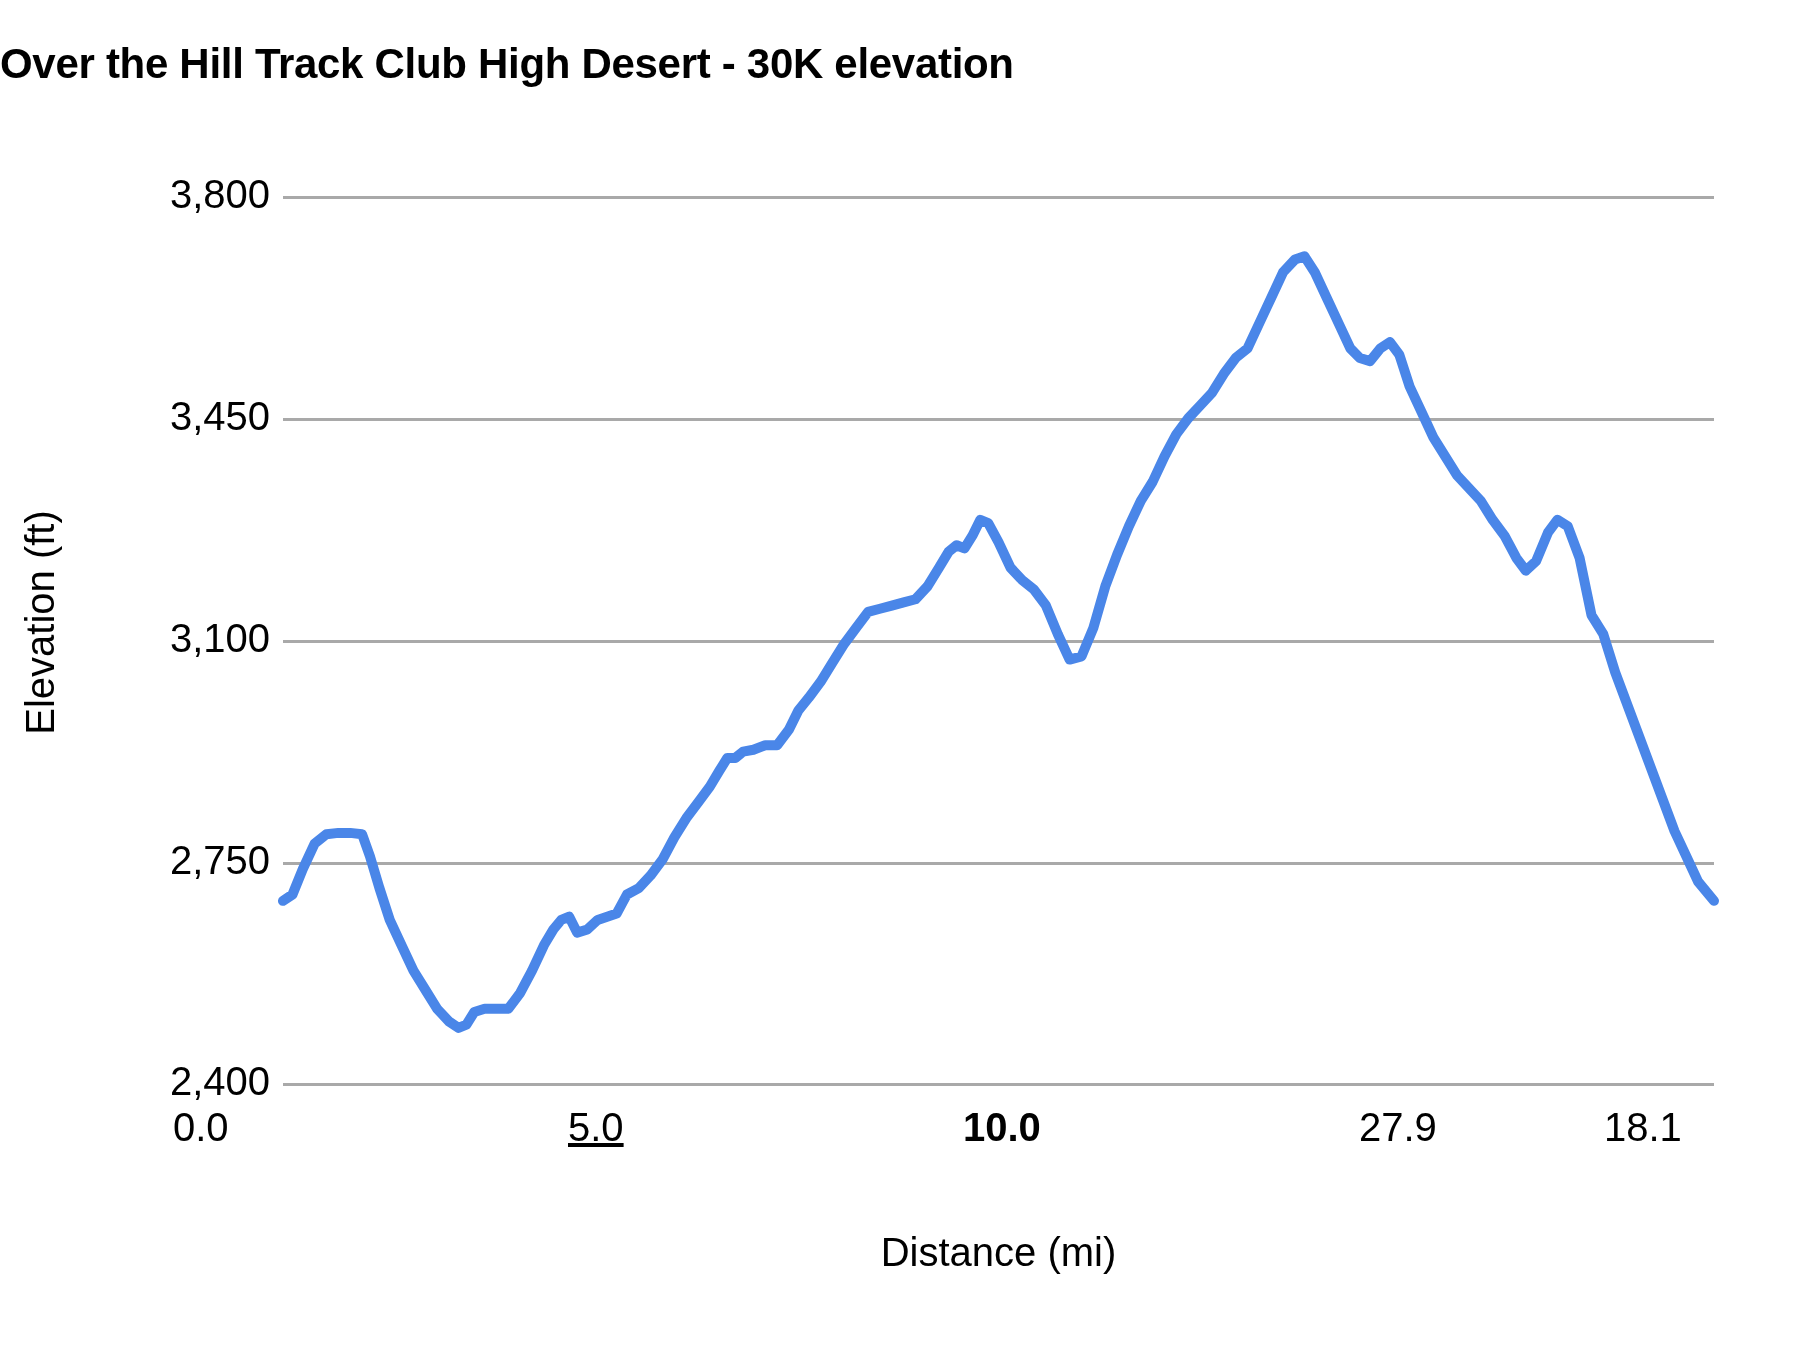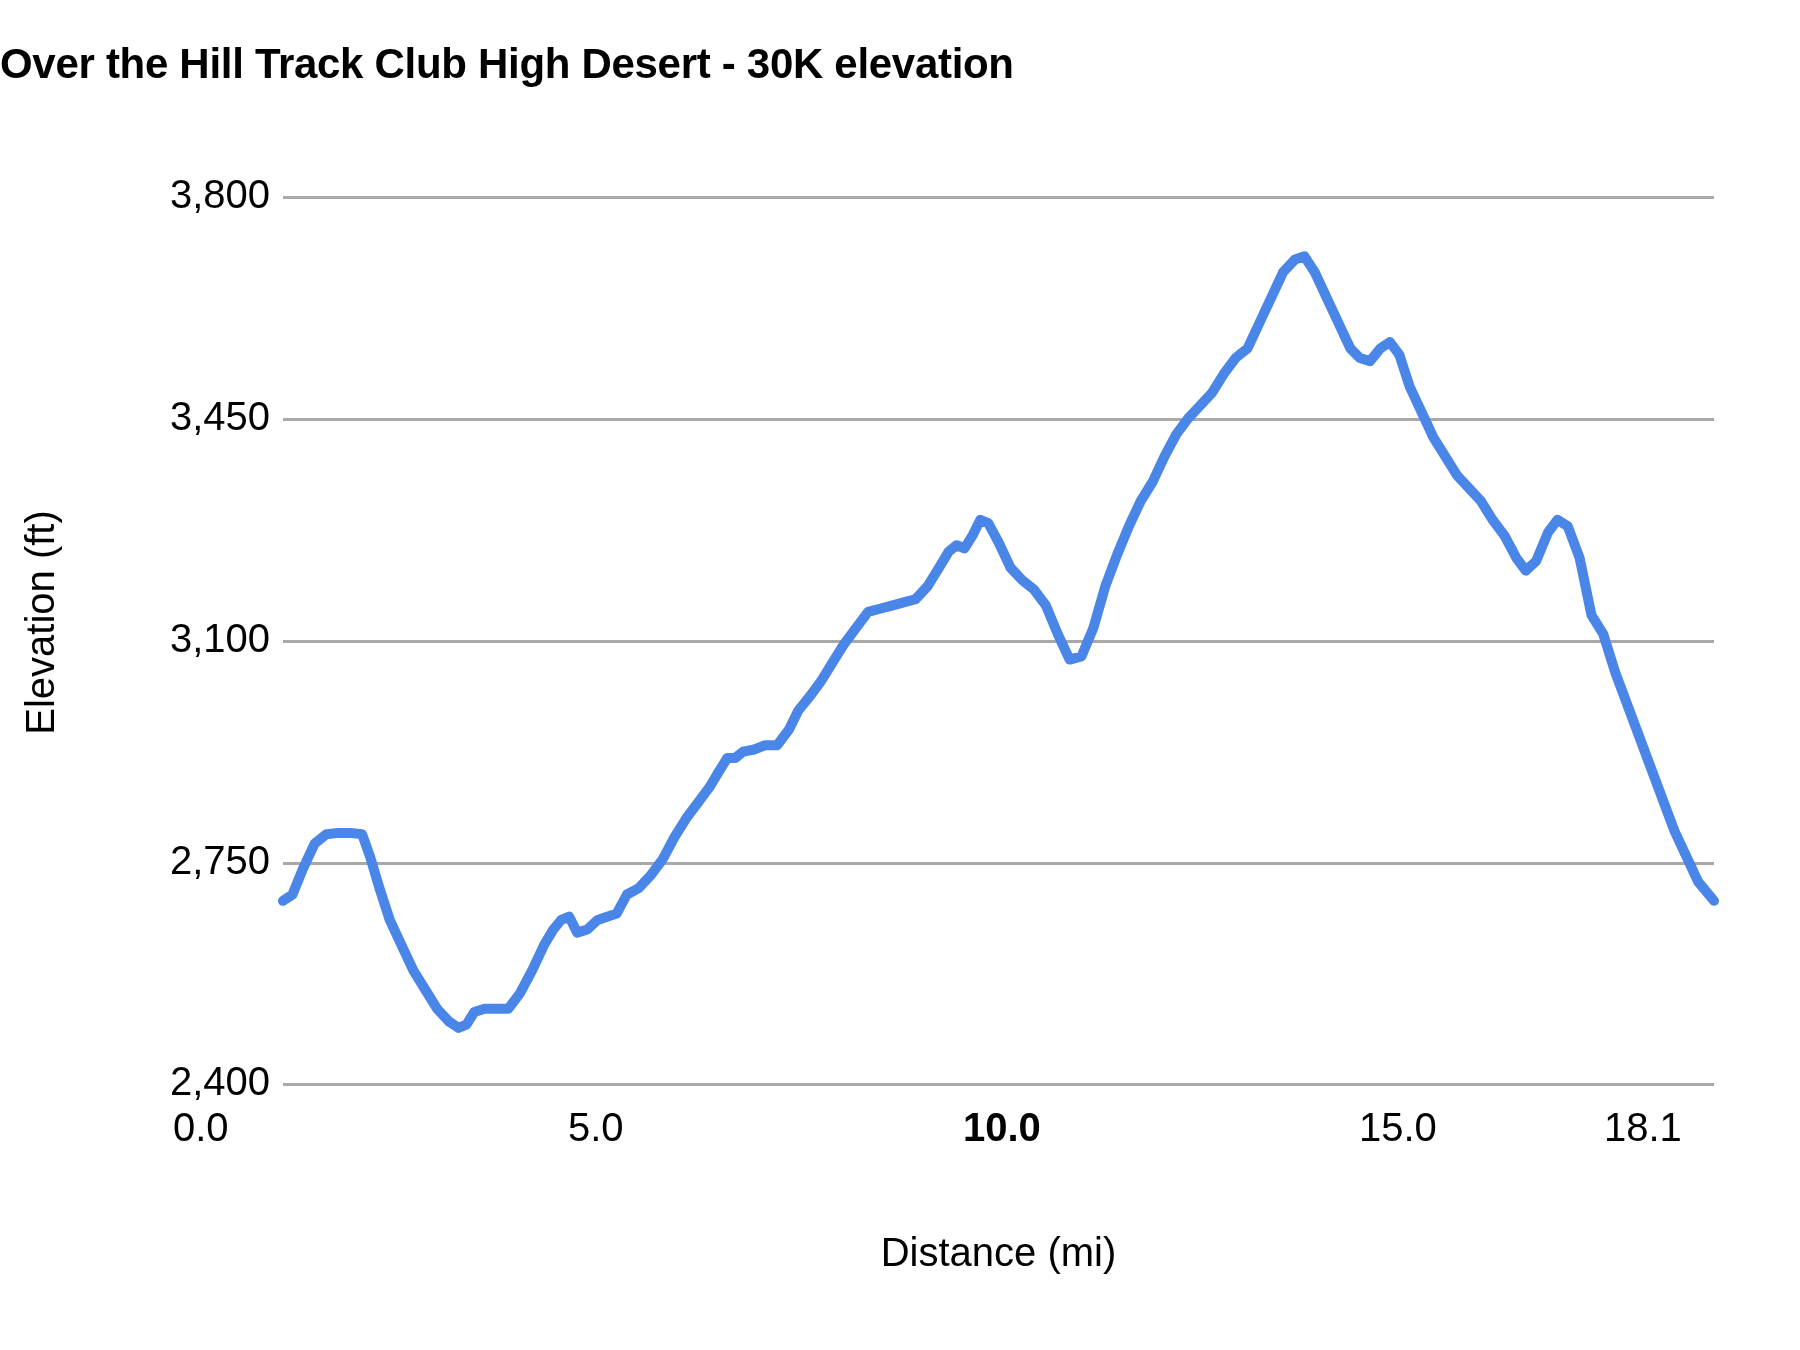--- a/index.html
+++ b/index.html
@@ -139,22 +139,22 @@
   <div id="y-axis-labels">
     <div class="ytick" style="top:172px;">3,800</div>
     <div class="ytick" style="top:394px;">3,450</div>
     <div class="ytick" style="top:616px;">3,100</div>
     <div class="ytick" style="top:838px;">2,750</div>
     <div class="ytick" style="top:1059px;">2,400</div>
   </div>
 
   <div id="x-axis-labels">
     <div class="xtick" style="left:283px;">0.0</div>
-    <div class="xtick" style="left:678px;">5.0</div>
+    <div class="xtick" style="left:678px;text-decoration:underline;">5.0</div>
     <div class="xtick" style="left:1073px;font-weight:bold;">10.0</div>
-    <div class="xtick" style="left:1469px;">15.0</div>
+    <div class="xtick" style="left:1469px;">27.9</div>
     <div class="xtick" style="left:1714px;">18.1</div>
   </div>
 
   <div id="y-axis-title">Elevation (ft)</div>
   <div id="x-axis-title">Distance (mi)</div>
 
 </div>
 
 </body></html>

